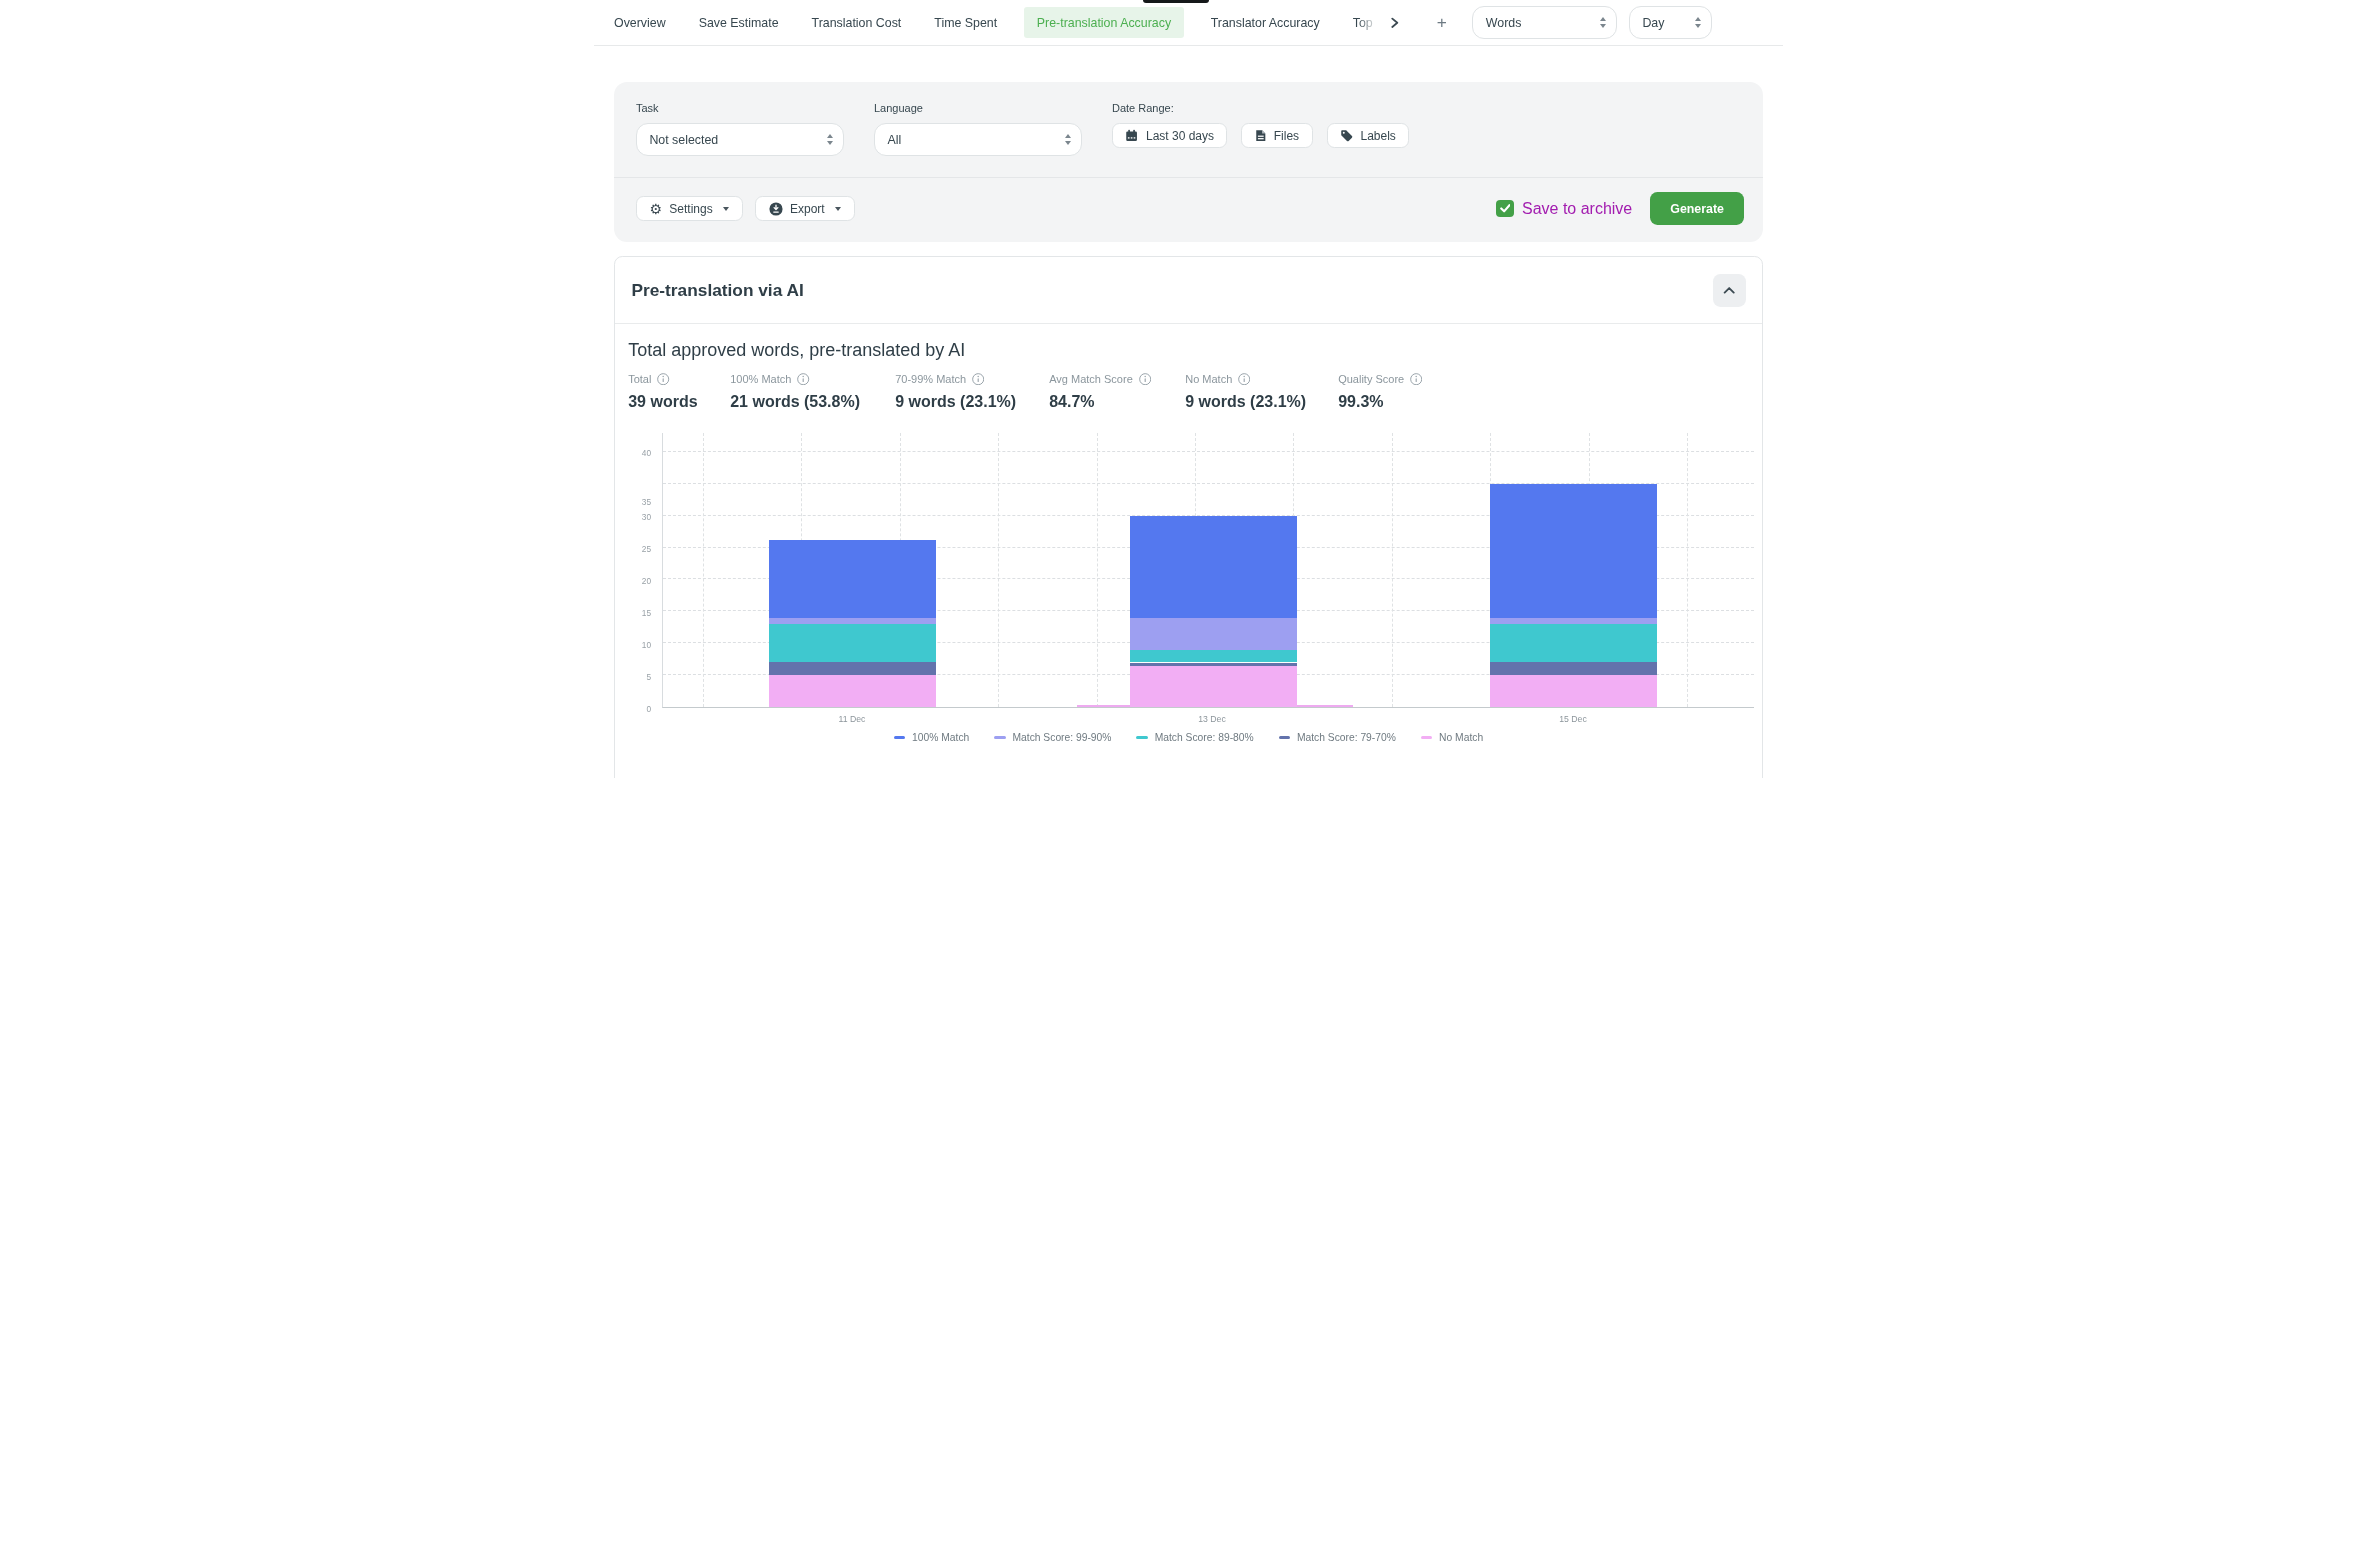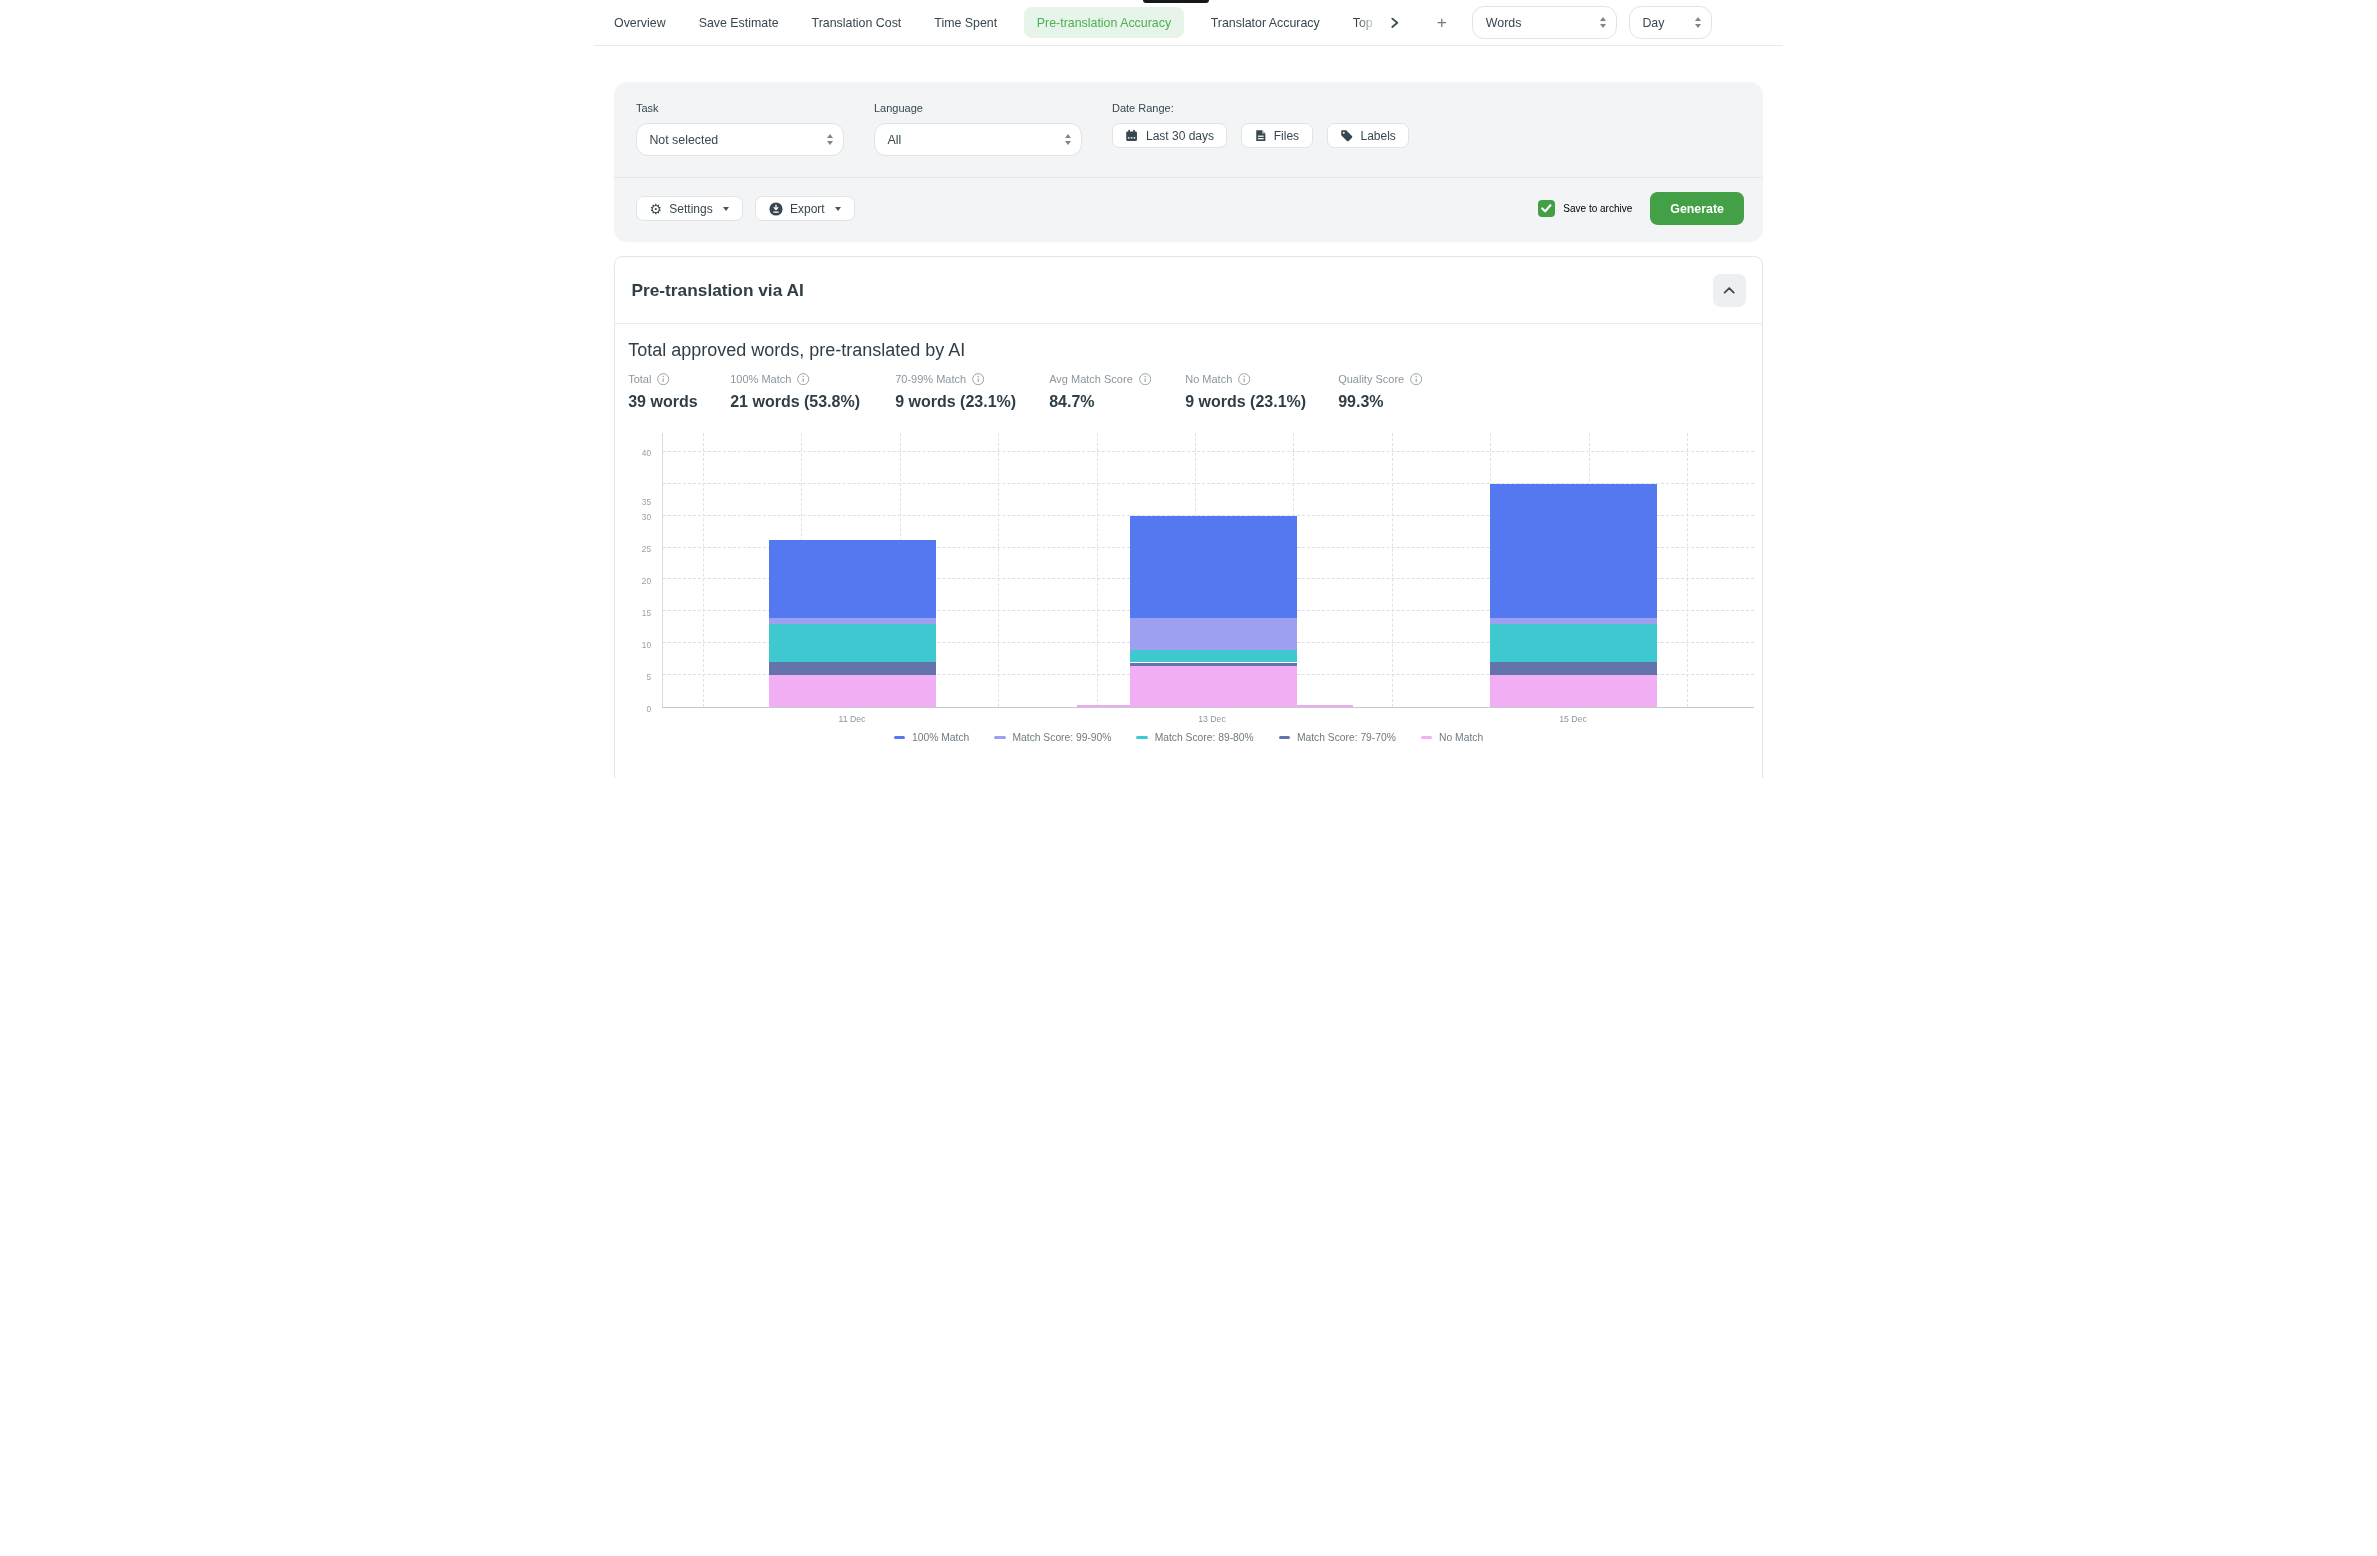--- a/index.html
+++ b/index.html
@@ -9,21 +9,21 @@
     font-family:"Liberation Sans", sans-serif; color:#37474f;
   }
   .notch { position:absolute; top:0; left:549px; width:66px; height:2.5px;
     background:#15181a; border-radius:0 0 3.3px 3.3px; z-index:50; }
 
   
   .tabbar { height:46px; display:flex; align-items:center; padding:0 15.7px 0 20px;
     border-bottom:0.8px solid #e7e9ea; }
   .tabs { display:flex; align-items:center; gap:33px; }
   .tab { font-size:12.4px; color:#37474f; white-space:nowrap; cursor:pointer; }
-  .tab.active { background:#e7f4e9; color:#4caf50; padding:8.3px 13.2px; border-radius:8px;
+  .tab.active { background:#e7f4e9; color:#4caf50; padding:8.3px 13.2px; border-radius:3px;
     margin:12px -6.6px; }
   .tab.truncated { width:26.4px; overflow:hidden;
     background:linear-gradient(90deg,#37474f 20%,rgba(55,71,79,0) 95%);
     -webkit-background-clip:text; background-clip:text; color:transparent; }
   .chev-btn { margin-left:10px; display:flex; align-items:center; cursor:pointer; }
   .plus-btn { margin-left:36px; font-size:17.3px; color:#6d7a83; line-height:1; cursor:pointer; }
   .selectbox { display:flex; align-items:center; justify-content:space-between;
     background:#fff; border:0.8px solid #dfe3e5; border-radius:12px; height:33px;
     padding:0 10px 0 12.4px; font-size:12.4px; color:#37474f; cursor:pointer; }
   .sel-words { width:145px; margin-left:25.6px; }
@@ -47,21 +47,21 @@
     font-size:12px; color:#37474f; cursor:pointer; white-space:nowrap; }
   .f-div { position:absolute; left:0; right:0; top:95px; border-top:0.8px solid #e4e6e8; }
   .f-row2 { position:absolute; left:22px; right:19px; top:110px; display:flex; align-items:center; }
   .caret { width:0; height:0; border-left:3.7px solid transparent;
     border-right:3.7px solid transparent; border-top:4.5px solid #4a565e; margin-left:3.3px; }
   .gear { font-size:14px; line-height:1; color:#3c4a52; }
   .right-actions { margin-left:auto; display:flex; align-items:center; gap:18px; }
   .checkrow { display:flex; align-items:center; gap:8.3px; cursor:pointer; }
   .checkbox { width:17.3px; height:17.3px; border-radius:4.1px; display:flex;
     align-items:center; justify-content:center; }
-  .checklabel { font-size:10px; color:#000000; }
+  .checklabel { font-size:16px; color:#a21caf; }
   .generate { border:none; border-radius:7.4px; height:33px; padding:0 20px;
     color:#fff; font-size:12.4px; font-weight:bold; font-family:inherit; cursor:pointer; }
 
   
   .card { position:absolute; left:20px; top:256px; width:1149px; height:578px;
     background:#fff; border:0.8px solid #e3e6e8; border-radius:8.3px; }
   .card-head { height:67px; display:flex; align-items:center; padding:0 16.5px;
     border-bottom:0.8px solid #e9ebec; }
   .card-title { font-size:17.3px; font-weight:bold; color:#2f3e47; }
   .collapse-btn { margin-left:auto; width:33px; height:33px; background:#edeff1;

